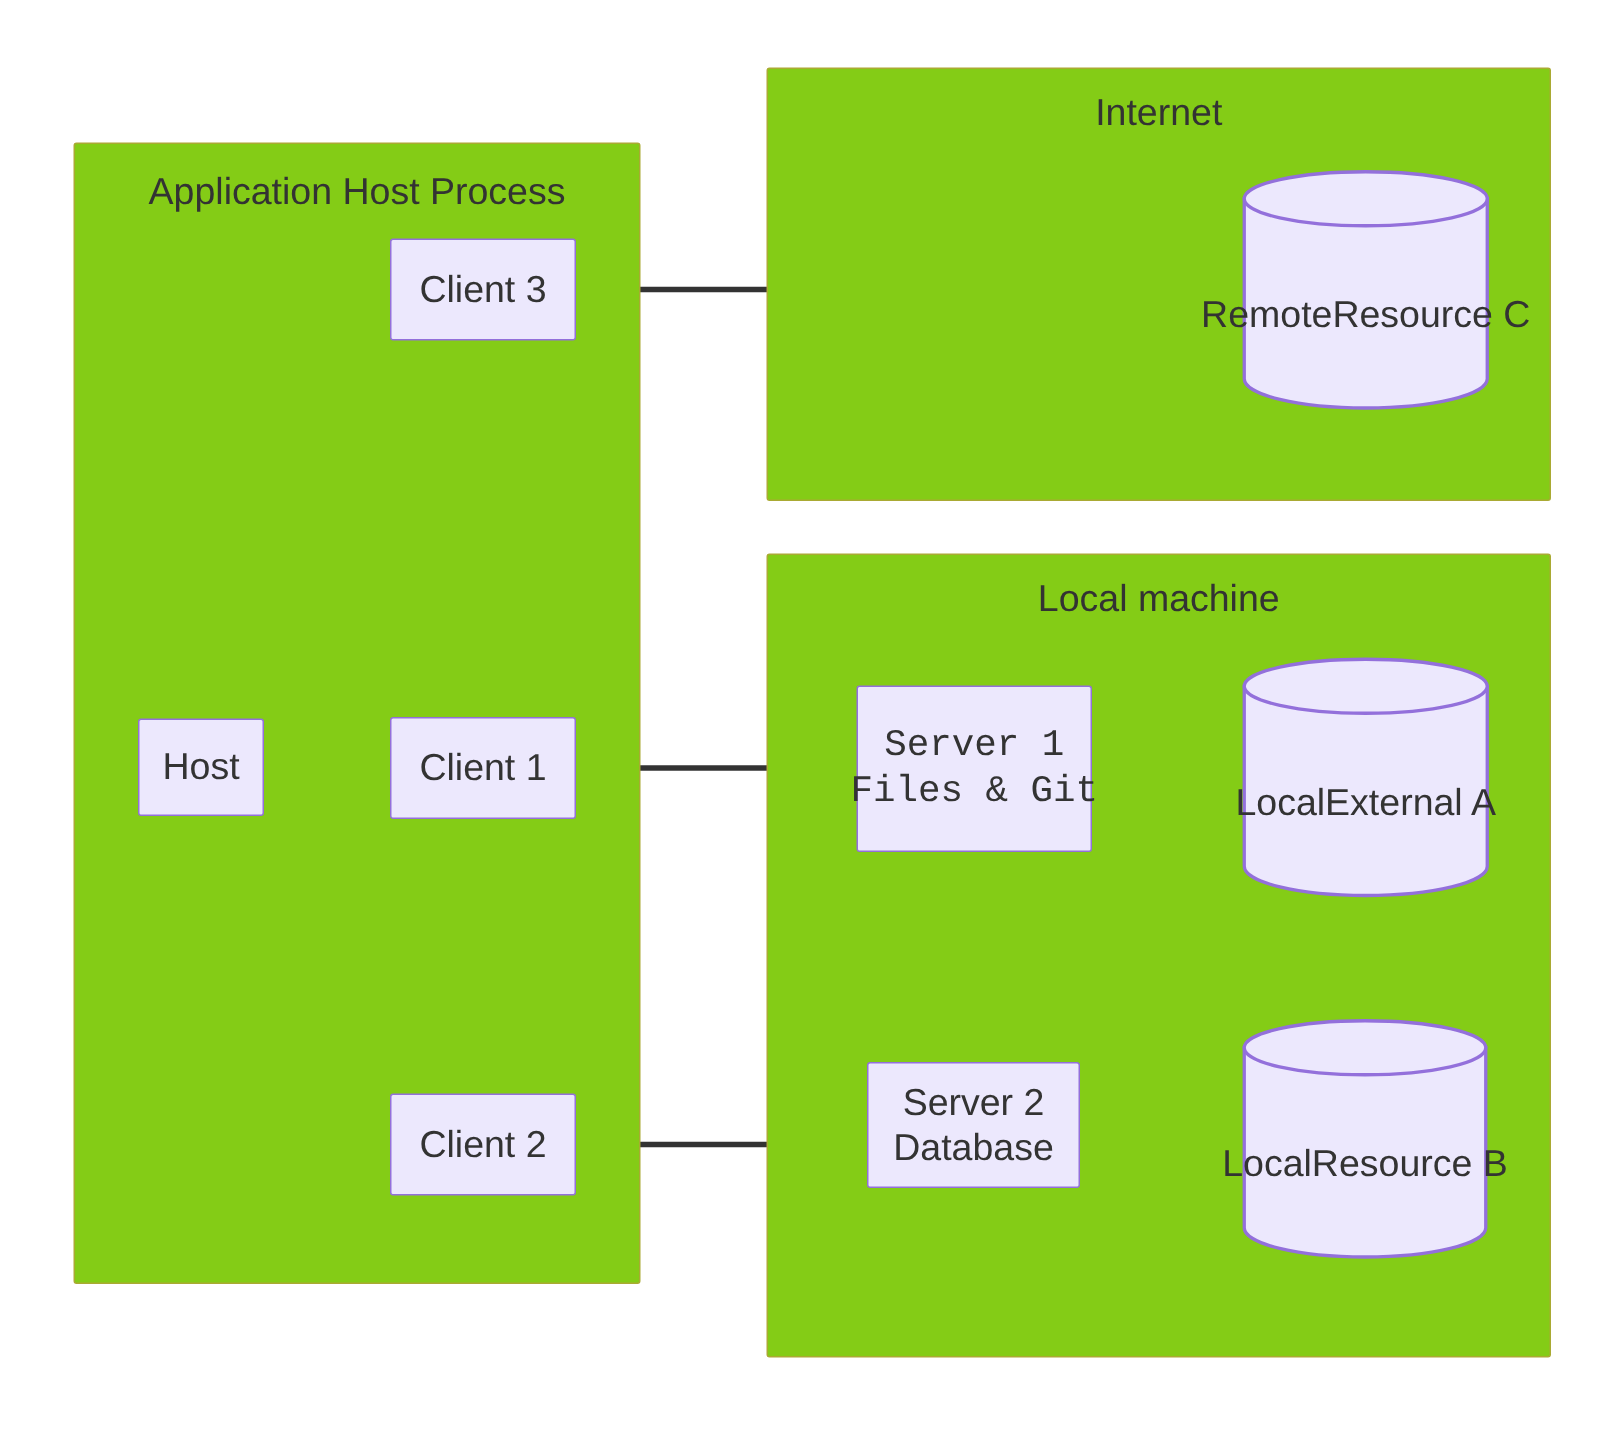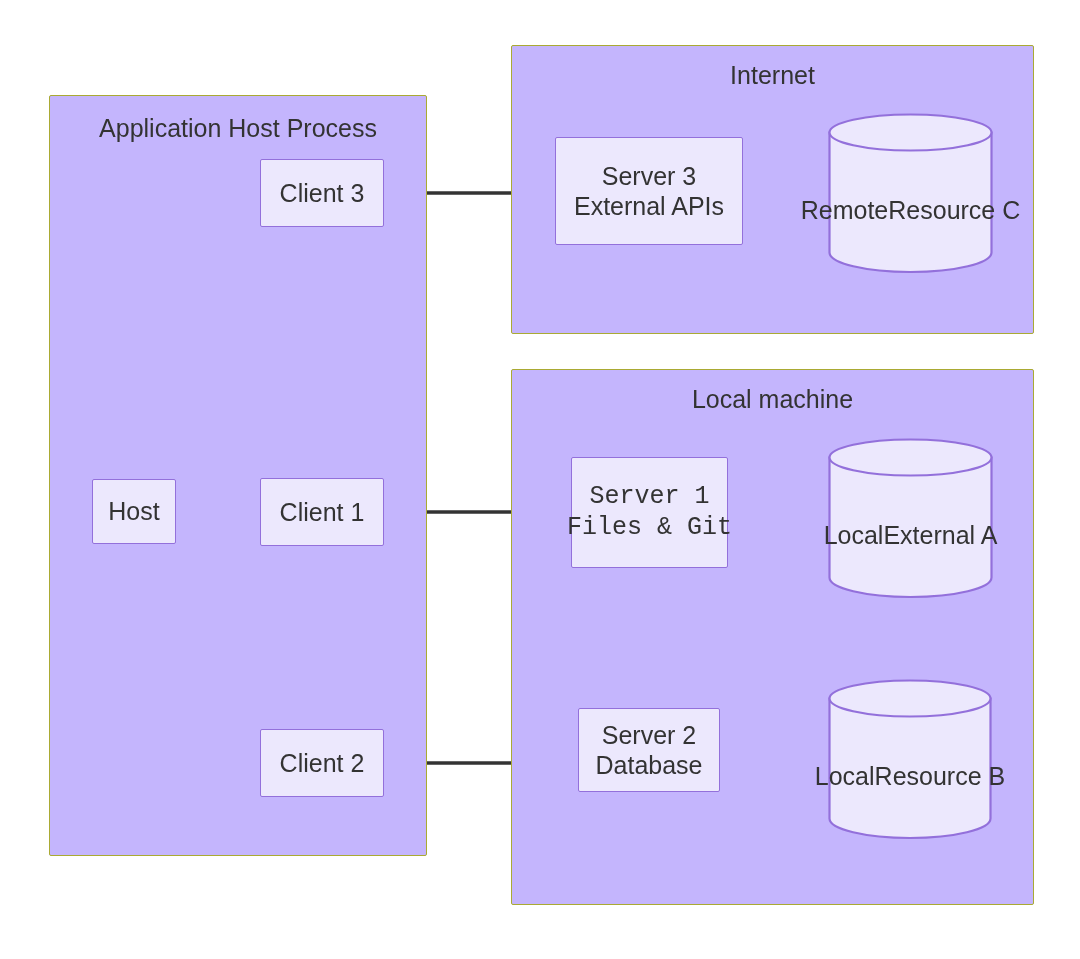--- a/index.html
+++ b/index.html
@@ -20,21 +20,21 @@
     left: 0;
     top: 0;
     width: 1080px;
     height: 959px;
     pointer-events: none;
   }
   
   .cluster {
     position: absolute;
     box-sizing: border-box;
-    background: #c4b5fd;
+    background: #84cc16;
     border: 1.6px solid #aaaa33;
     border-radius: 2px;
   }
   .cluster-label {
     position: absolute;
     left: 0;
     right: 0;
     text-align: center;
     color: #333333;
     font-size: 25px;
@@ -157,24 +157,20 @@
   </div>
 
   <div class="node" id="node-client1">
     <span>Client 1</span>
   </div>
 
   <div class="node" id="node-client2">
     <span>Client 2</span>
   </div>
 
-  <div class="node" id="node-server3">
-    <span>Server 3</span>
-    <span>External APIs</span>
-  </div>
 
   <div class="node" id="node-server1">
     <span>Server 1</span>
     <span>Files &amp; Git</span>
   </div>
 
   <div class="node" id="node-server2">
     <span>Server 2</span>
     <span>Database</span>
   </div>

